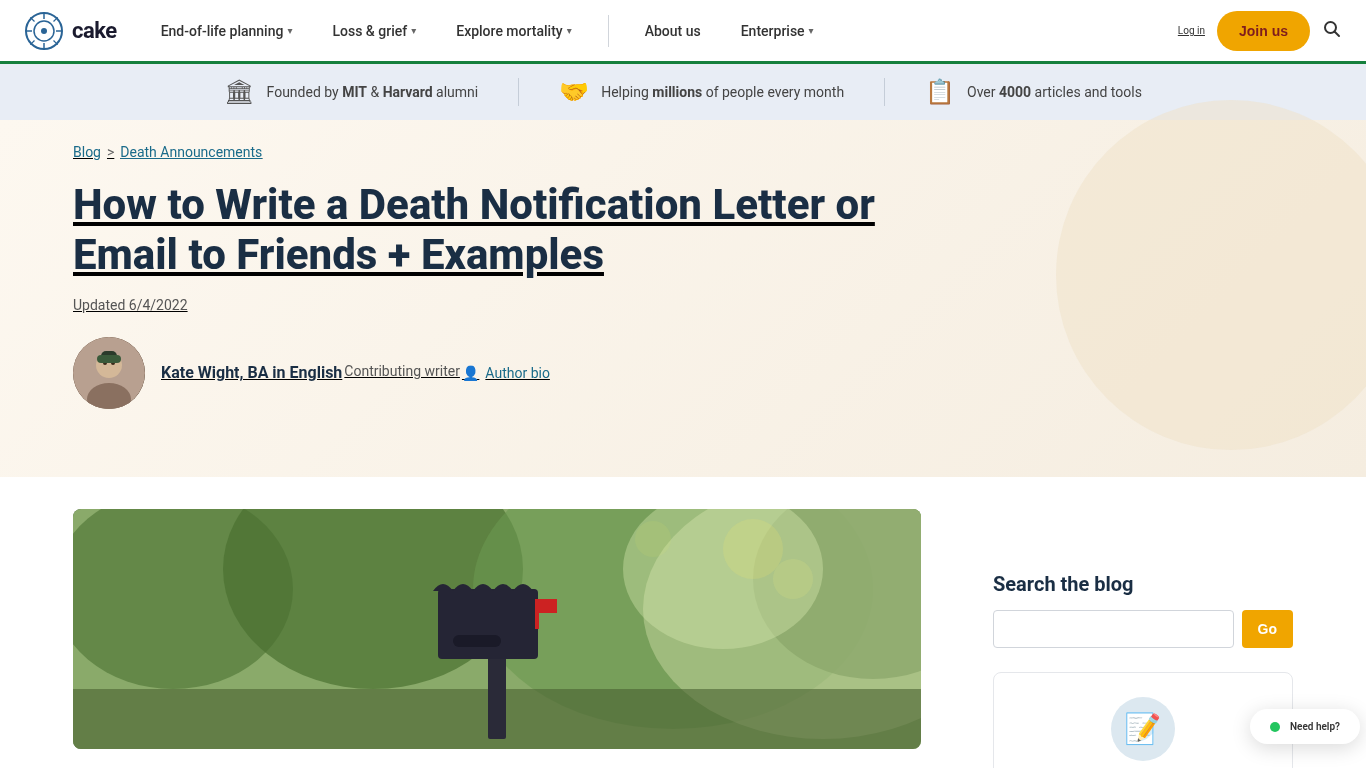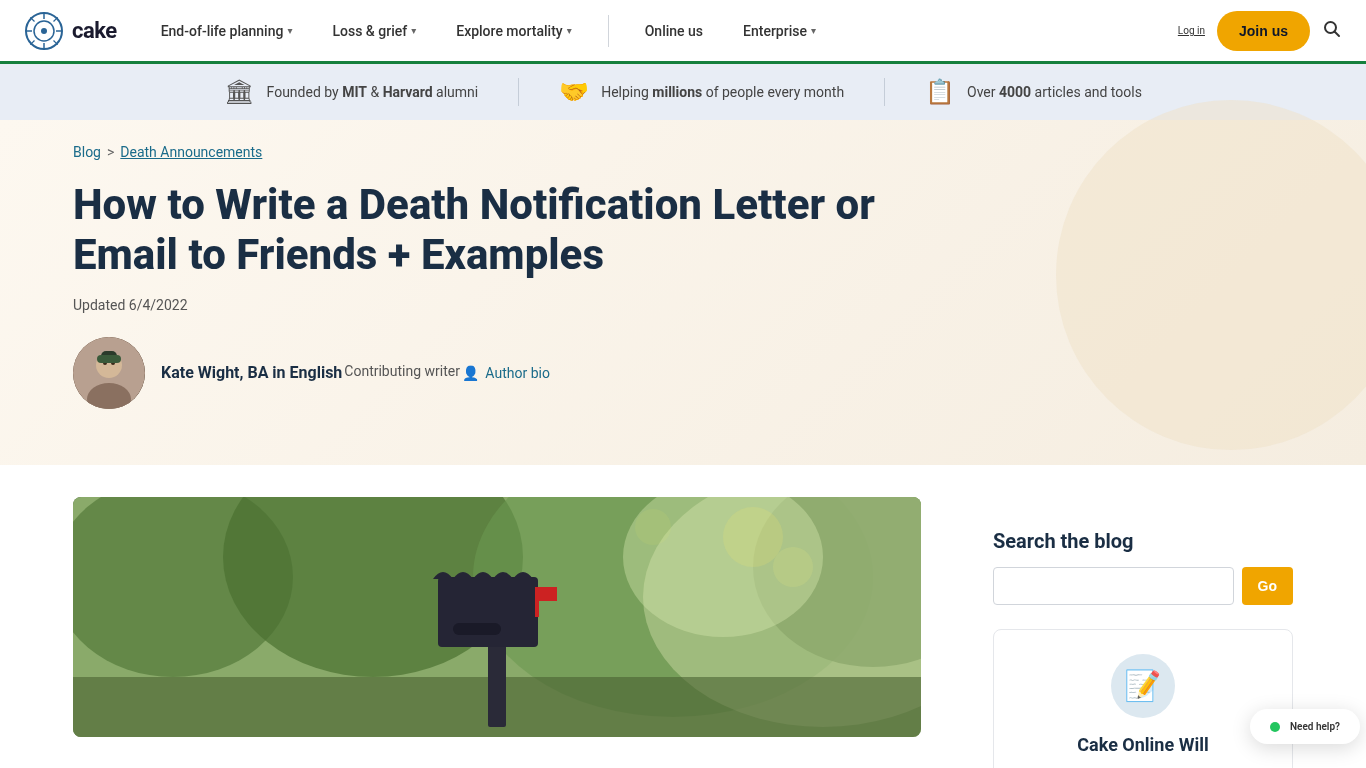--- a/index.html
+++ b/index.html
@@ -17,21 +17,21 @@
     .nav-item {
       display: flex; align-items: center; gap: 4px;
       padding: 8px 12px; font-size: 14px; color: #333; cursor: pointer;
       font-weight: 500; border-radius: 4px; text-decoration: none;
       white-space: nowrap;
     }
     .nav-divider { width: 1px; height: 32px; background: #d1d5db; margin: 0 8px; }
     .nav-actions { display: flex; align-items: center; gap: 12px; margin-left: auto; }
     .nav-login { font-size: 10px; font-weight: 400; color: #333; text-decoration: underline; cursor: pointer; }
     .nav-join {
-      background: #f0a500; color: #0f172a; border: none; padding: 12px 22px;
+      background: #f0a500; color: #7f1d1d; border: none; padding: 12px 22px;
       border-radius: 24px; font-size: 14px; font-weight: 700; cursor: pointer;
     }
     .nav-search { cursor: pointer; font-size: 18px; color: #333; }
     .chevron { font-size: 10px; color: #666; }
 
     
     .banner {
       background: #e8edf5; display: flex; align-items: center;
       justify-content: center; padding: 14px 24px; gap: 0;
     }
@@ -70,36 +70,36 @@
       width: 100%; height: 100%;
       background: linear-gradient(135deg, #8a7060 0%, #6b5040 40%, #4a3828 100%);
       position: relative; display: flex; align-items: center; justify-content: center;
     }
     .author-info { display: flex; flex-direction: row; gap: 2px; }
     .author-name { font-size: 16px; font-weight: 700; color: #1a2e44; }
     .author-role { font-size: 14px; color: #555; }
     .author-bio-link { display: flex; align-items: center; gap: 6px; font-size: 14px; color: #1a6b8a; cursor: pointer; text-decoration: none; }
 
     
-    .hero-area { position: relative; background: linear-gradient(135deg, #fdf8f0 0%, #f5ede0 100%); padding-bottom: 24px; }
+    .hero-area { position: relative; background: linear-gradient(135deg, #fdf8f0 0%, #f5ede0 100%); padding-bottom: 36px; text-decoration: underline; }
     .hero-circle {
       position: absolute; right: -40px; top: -20px;
       width: 350px; height: 350px; border-radius: 50%;
       background: rgba(240, 225, 200, 0.5); z-index: 0;
     }
 
     
     .featured-image-container {
       width: 848px; height: 240px; border-radius: 8px; overflow: hidden;
       background: linear-gradient(135deg, #4a6741 0%, #6b8a5e 30%, #8aaa7a 50%, #b8d4a0 70%, #d4e8c0 85%, #e8f0d8 100%);
       position: relative; margin-top: 8px;
     }
 
     
-    .search-blog { margin-bottom: 24px; }
+    .search-blog { margin-bottom: 24px; margin-top: 31px; }
     .search-blog-title { font-size: 20px; font-weight: 700; color: #1a2e44; margin-bottom: 14px; }
     .search-blog-form { display: flex; gap: 8px; }
     .search-blog-input {
       flex: 1; border: 1px solid #d1d5db; border-radius: 4px;
       padding: 10px 12px; font-size: 14px; outline: none;
     }
     .search-blog-btn {
       background: #f0a500; color: #fff; border: none;
       padding: 10px 16px; border-radius: 4px; font-size: 14px;
       font-weight: 700; cursor: pointer;
@@ -156,21 +156,21 @@
     <a class="nav-item">
       <span>Loss &amp; grief</span>
       <span class="chevron">▾</span>
     </a>
     <a class="nav-item">
       <span>Explore mortality</span>
       <span class="chevron">▾</span>
     </a>
     <div class="nav-divider"></div>
     <a class="nav-item">
-      <span>Online us</span>
+      <span>About us</span>
     </a>
     <a class="nav-item">
       <span>Enterprise</span>
       <span class="chevron">▾</span>
     </a>
   </div>
 
   <div class="nav-actions">
     <a class="nav-login">Log in</a>
     <button class="nav-join">Join us</button>

